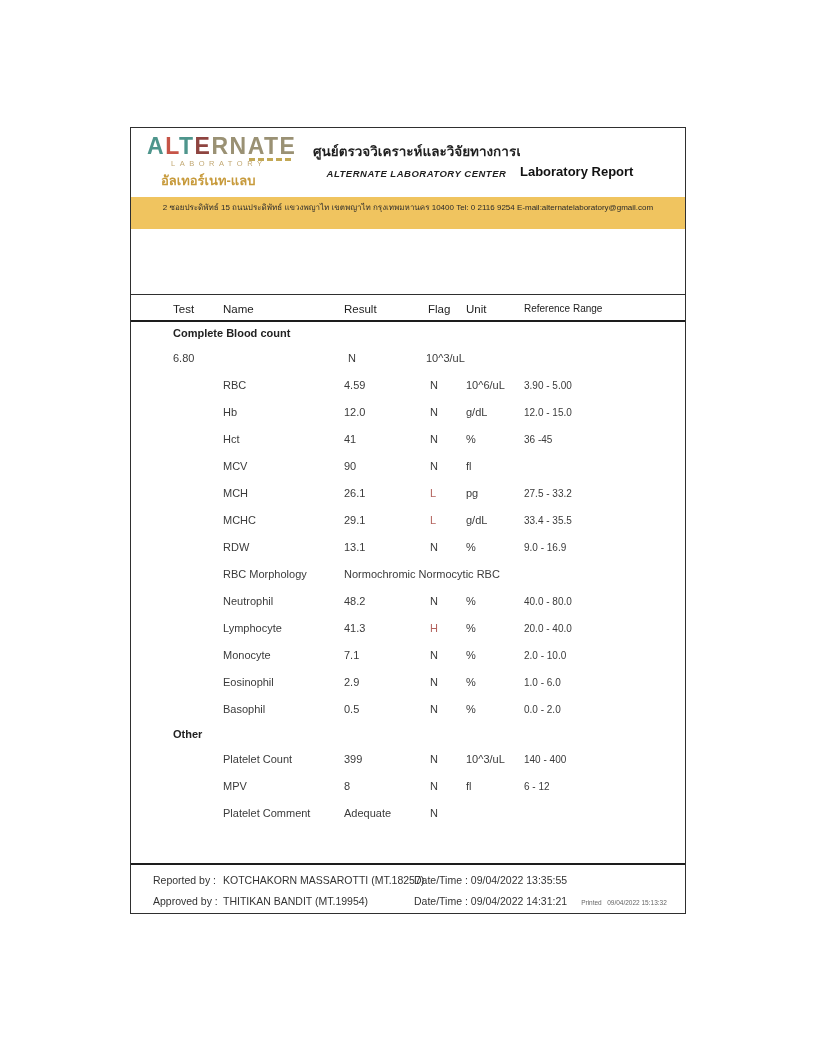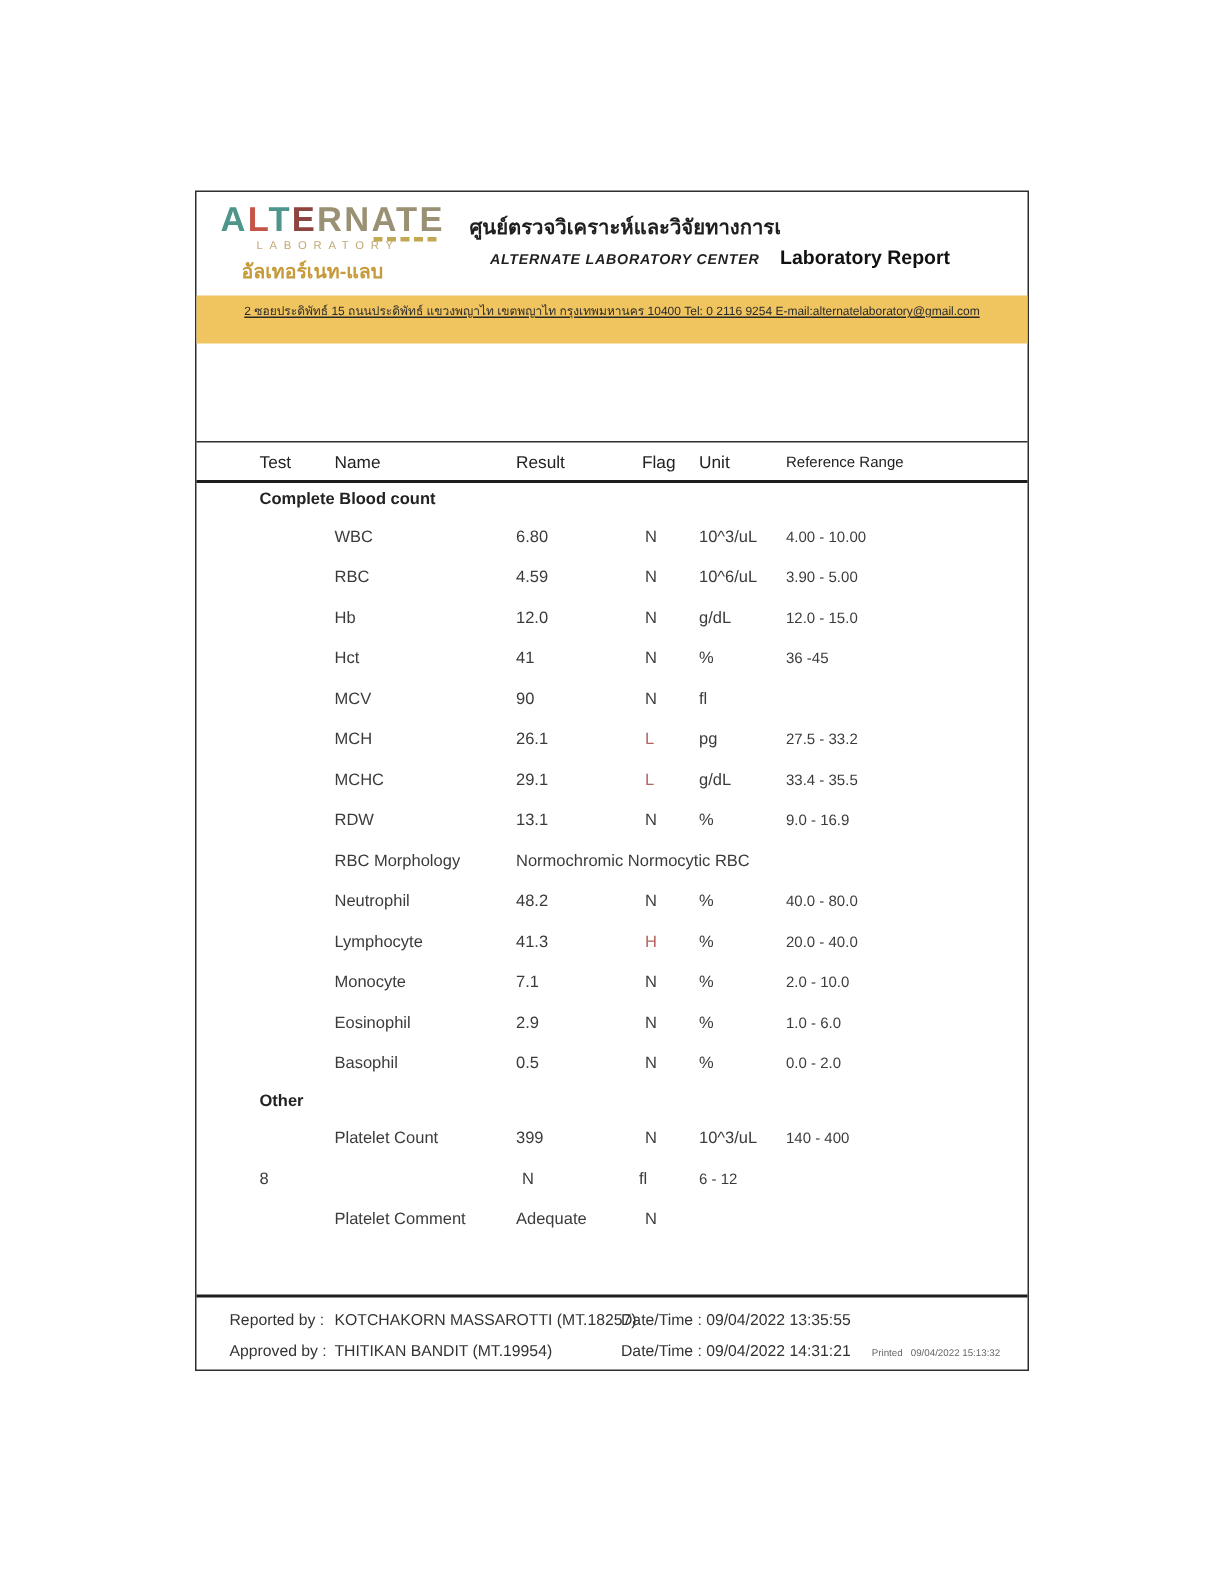--- a/index.html
+++ b/index.html
@@ -24,21 +24,21 @@
   .logo-underline { position: absolute; left: 118px; top: 30px; width: 42px; border-bottom: 3px dashed #c2a855; }
   .logo-sub { font-size: 7.5px; letter-spacing: 4.5px; color: #c2a873; margin: 1px 0 0 24px; }
   .logo-thai { font-size: 13px; font-weight: 700; color: #c79a3b; margin: 2px 0 0 14px; white-space: nowrap; overflow: hidden; }
   .hdr-center { flex: 1; text-align: center; padding-top: 12px; overflow: hidden; }
   .thai-title { font-size: 13.5px; font-weight: 700; color: #1f1f1f; white-space: nowrap; }
   .eng-title  { font-size: 9.5px; font-weight: 700; font-style: italic; color: #1f1f1f; margin-top: 6px; letter-spacing: 0.5px; }
   .hdr-right { width: 165px; padding: 36px 26px 0 0; text-align: left; }
   .report-title { font-size: 13px; font-weight: 700; color: #111; white-space: nowrap; }
 
   
-  .banner { height: 32px; background: #f0c45f; text-align: center; overflow: hidden; text-decoration: underline; }
+  .banner { height: 32px; background: #f0c45f; text-align: center; overflow: hidden; }
   .banner-l1 { font-size: 8px;  padding-top: 4px; color: #2a2a2a; white-space: nowrap; }
   .banner-l2 { font-size: 9px;  padding-top: 3px; color: #2a2a2a; white-space: nowrap; }
 
   
   .gap { height: 66px; border-bottom: 1.5px solid #2f2f2f; }
 
   
   .thead {
     display: grid; grid-template-columns: 171px 82px 40px 58px 1fr;
     padding: 8px 8px 5px 42px; font-size: 11.5px; color: #222;
@@ -107,25 +107,23 @@
     <div class="rows">
   <div class="trow section">
     <span class="c-name">Complete Blood count</span>
     <span class="c-result"></span>
     <span class="c-flag"></span>
     <span class="c-unit"></span>
     <span class="c-range"></span>
   </div>
 
   <div class="trow">
-    <span class="c-name">WBC</span>
     <span class="c-result">6.80</span>
     <span class="c-flag">N</span>
     <span class="c-unit">10^3/uL</span>
-    <span class="c-range">4.00 - 10.00</span>
   </div>
 
   <div class="trow">
     <span class="c-name">RBC</span>
     <span class="c-result">4.59</span>
     <span class="c-flag">N</span>
     <span class="c-unit">10^6/uL</span>
     <span class="c-range">3.90 - 5.00</span>
   </div>
 
@@ -234,20 +232,21 @@
 
   <div class="trow">
     <span class="c-name">Platelet Count</span>
     <span class="c-result">399</span>
     <span class="c-flag">N</span>
     <span class="c-unit">10^3/uL</span>
     <span class="c-range">140 - 400</span>
   </div>
 
   <div class="trow">
+    <span class="c-name">MPV</span>
     <span class="c-result">8</span>
     <span class="c-flag">N</span>
     <span class="c-unit">fl</span>
     <span class="c-range">6 - 12</span>
   </div>
 
   <div class="trow">
     <span class="c-name">Platelet Comment</span>
     <span class="c-result">Adequate</span>
     <span class="c-flag">N</span>

